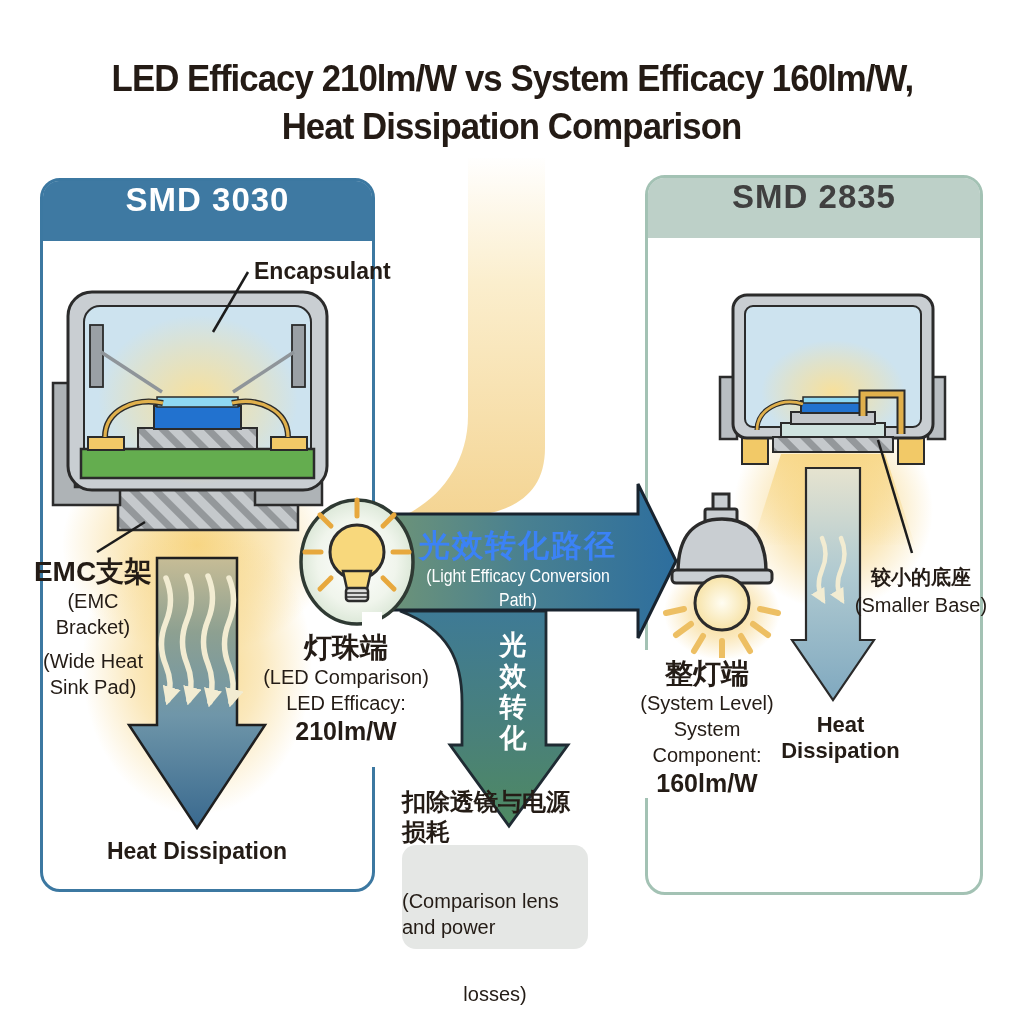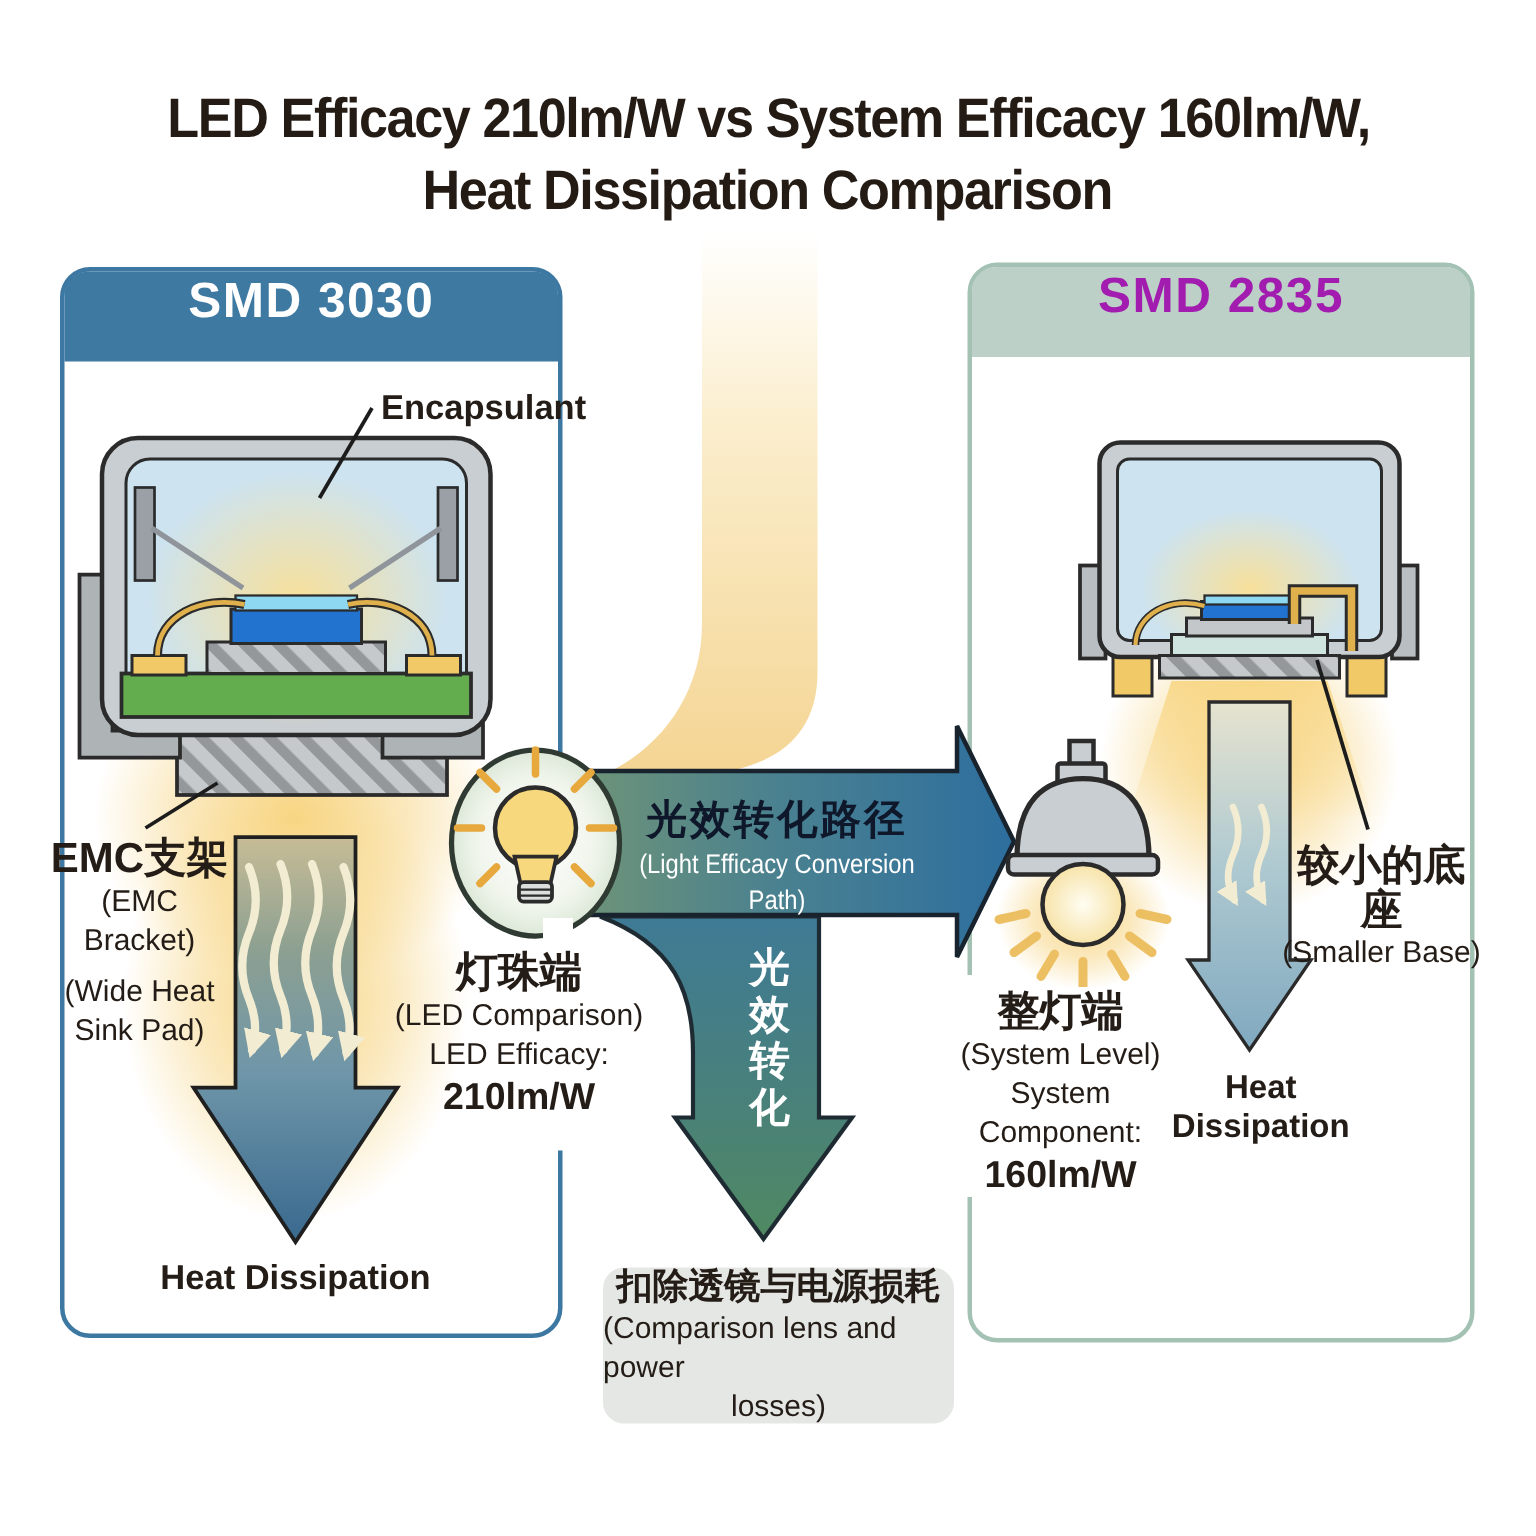--- a/index.html
+++ b/index.html
@@ -5,46 +5,46 @@
   html,body{margin:0;padding:0;background:#fff;}
   .stage{position:relative;width:1024px;height:1024px;background:#ffffff;overflow:hidden;
          font-family:"Liberation Sans","DejaVu Sans",sans-serif;color:#241c16;}
   .ctr{text-align:center;}
   .panel{position:absolute;background:#fff;border-radius:20px;box-sizing:border-box;z-index:1;}
   .panel-header{height:60px;display:flex;align-items:flex-start;justify-content:center;
                 border-radius:16px 16px 0 0;font-weight:bold;font-size:33px;letter-spacing:1px;}
   .title-line{display:inline-block;transform:scaleX(0.94);transform-origin:center;
               font-weight:bold;font-size:37px;letter-spacing:-1px;color:#241b15;line-height:48px;}
   .zh-lg{font-size:28px;font-weight:bold;line-height:32px;}
-  .zh-md{font-size:28px;font-weight:bold;line-height:30px;}
+  .zh-md{font-size:20px;font-weight:bold;line-height:30px;}
   .en-md{font-size:20px;line-height:26px;font-weight:500;}
   .en-bold{font-size:25px;font-weight:bold;line-height:30px;}
   .heat-label{font-size:23px;font-weight:bold;}
-  .arrow-zh{font-size:27px;font-weight:bold;color:#0f172a;line-height:36px;letter-spacing:2px;}
+  .arrow-zh{font-size:31px;font-weight:bold;color:#3b82f6;line-height:36px;letter-spacing:2px;}
   .arrow-en{display:block;transform:scaleX(0.88);transform-origin:center;
             font-size:18px;color:#ffffff;line-height:24px;font-weight:500;}
   .down-char{font-size:27px;font-weight:bold;color:#ffffff;line-height:31px;}
   .losses-box{background:#e5e7e5;border-radius:14px;display:flex;flex-direction:column;
               justify-content:center;align-items:center;}
   .svg-layer{position:absolute;left:0;top:0;z-index:5;}
   .txt{position:absolute;z-index:10;}
 </style>
 </head>
 <body>
 
 <div class="stage">
 
   <div class="panel" style="left:40px;top:178px;width:335px;height:714px;border:3px solid #3c78a1;">
     <div class="panel-header" style="background:#3e79a2;color:#ffffff;">
       <span>SMD 3030</span>
     </div>
   </div>
 
   <div class="panel" style="left:645px;top:175px;width:338px;height:720px;border:3px solid #a3c2b4;">
-    <div class="panel-header" style="background:#bdd0c8;color:#a21caf;">
+    <div class="panel-header" style="background:#bdd0c8;color:#404040;">
       <span>SMD 2835</span>
     </div>
   </div>
 
   <svg class="svg-layer" width="1024" height="1024" viewBox="0 0 1024 1024">
     <defs>
       <linearGradient id="bandGrad" gradientUnits="userSpaceOnUse" x1="0" y1="155" x2="0" y2="520">
         <stop offset="0" stop-color="#ffffff"></stop>
           <stop offset="0.35" stop-color="#fbeecd"></stop>
         <stop offset="1" stop-color="#f4d492"></stop>
@@ -243,21 +243,21 @@
     <div class="en-bold">210lm/W</div>
   </div>
 
   <div class="txt" style="left:496px;top:630px;width:34px;display:flex;flex-direction:column;align-items:center;">
     <span class="down-char">光</span>
     <span class="down-char">效</span>
     <span class="down-char">转</span>
     <span class="down-char">化</span>
   </div>
 
-  <div class="txt losses-box" style="left:402px;top:845px;width:234px;height:104px;">
+  <div class="txt losses-box" style="left:402px;top:845px;width:186px;height:104px;gap:41px;">
     <div class="zh-md" style="font-size:24px;">扣除透镜与电源损耗</div>
     <div class="en-md">(Comparison lens and power</div>
     <div class="en-md">losses)</div>
   </div>
 
   <div class="txt ctr" style="left:852px;top:562px;width:138px;">
     <div class="zh-md">较小的底座</div>
     <div class="en-md">(Smaller Base)</div>
   </div>
 

